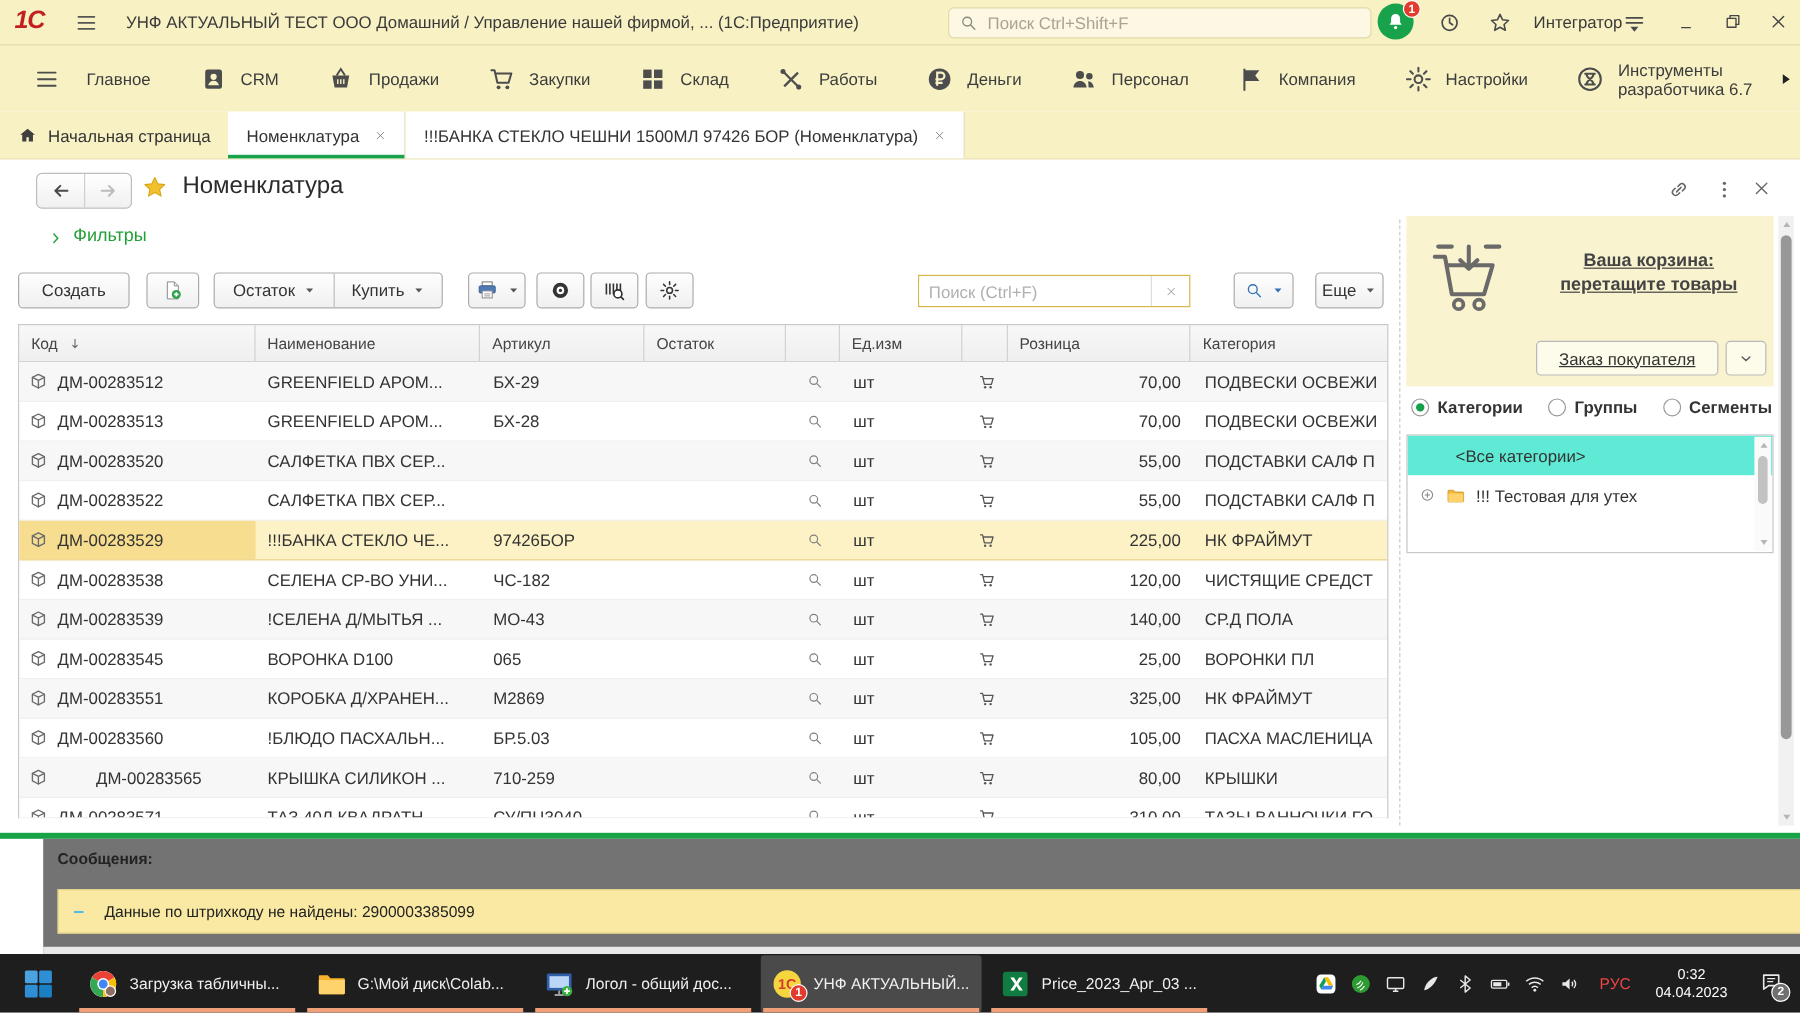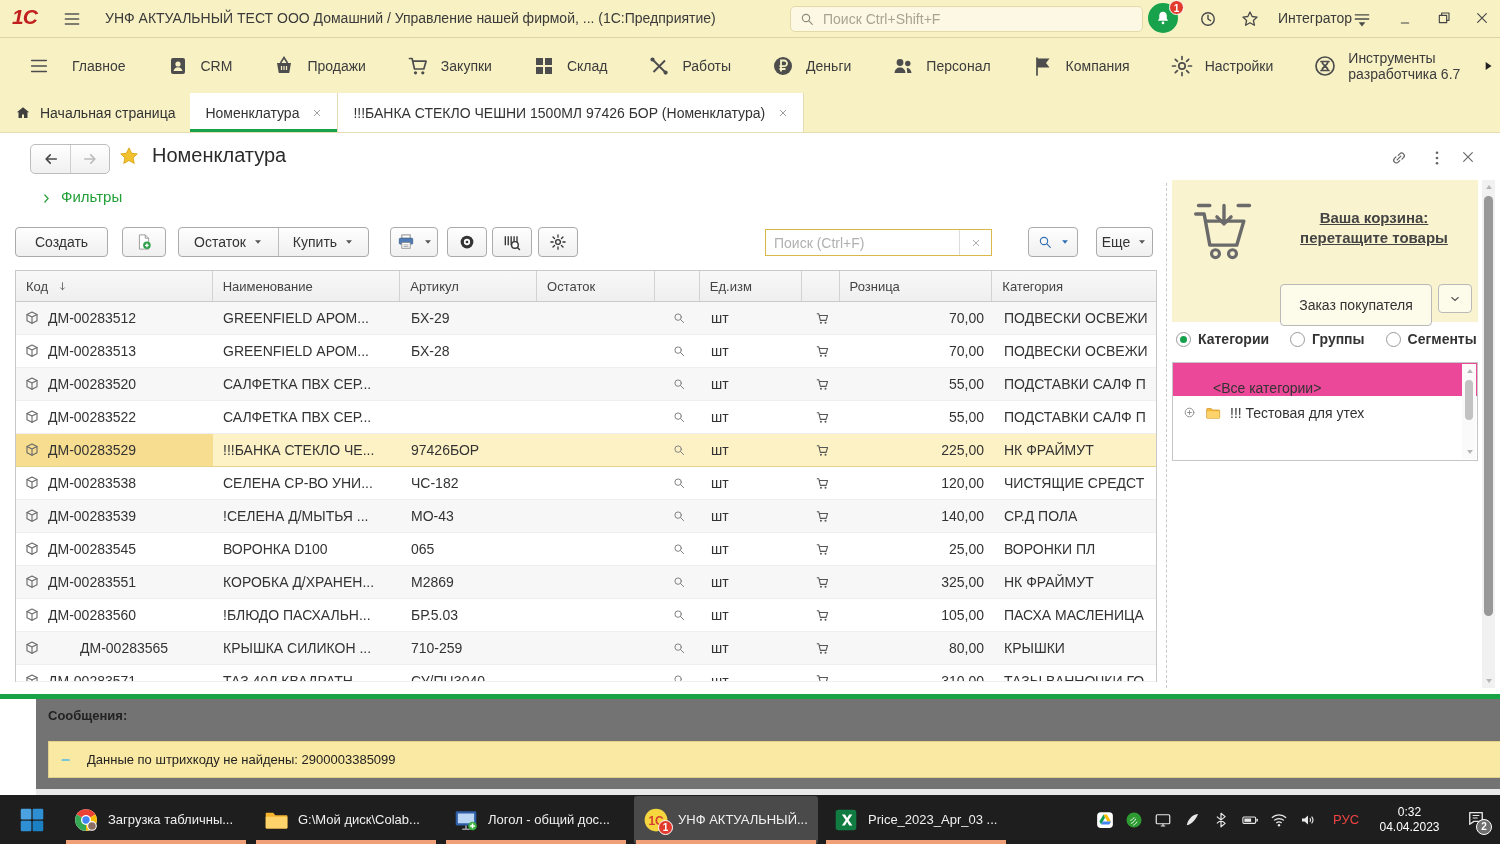--- a/index.html
+++ b/index.html
@@ -122,37 +122,37 @@
   .boxic{color:#6b6b6b;} .magic{color:#808080;} .cartic{color:#555;}
   .td.ctr{display:flex;justify-content:center;padding-left:0;align-items:center;}
   .td.num{text-align:right;padding-right:10px;padding-left:0;}
 
   
   .vsep{position:absolute;left:1166px;top:50px;height:505px;border-left:1px dashed #c9c9c9;}
   .cartbox{position:absolute;left:1172px;top:47px;width:306px;height:142px;background:#faf3cf;}
   .bigcart{position:absolute;left:18px;top:18px;color:#6a6a6a;width:68px;height:66px;}
   .carthint{position:absolute;left:108px;top:28px;width:188px;text-align:center;font-size:15px;
             font-weight:bold;color:#444;text-decoration:underline;line-height:20px;cursor:pointer;}
-  .orderbtn{position:absolute;left:108px;top:104px;width:152px;height:42px;border:1px solid #b9b9b9;
+  .orderbtn{position:absolute;left:108px;top:104px;width:152px;height:29px;border:1px solid #b9b9b9;
             border-radius:4px;background:#fdfbea;display:flex;align-items:center;justify-content:center;
-            font-size:14px;color:#333;cursor:pointer;}
+            font-size:14px;color:#333;cursor:pointer;text-decoration:underline;}
   .orderchev{position:absolute;left:266px;top:104px;width:34px;height:29px;border:1px solid #b9b9b9;
              border-radius:4px;background:#fdfbea;display:flex;align-items:center;justify-content:center;
              color:#555;cursor:pointer;}
   .radiorow{position:absolute;left:1176px;top:198px;display:flex;gap:21px;align-items:center;font-weight:bold;}
   .radio-item{display:flex;align-items:center;gap:7px;cursor:pointer;}
   .rb{width:15px;height:15px;border:1px solid #9a9a9a;border-radius:50%;background:#fff;
       display:flex;align-items:center;justify-content:center;}
   .rb.on::after{content:'';width:7px;height:7px;border-radius:50%;background:#17a04b;display:block;}
   .rbl{font-size:14px;color:#333;}
   .catlist{position:absolute;left:1172px;top:229px;width:306px;height:99px;border:1px solid #c6c6c6;
            background:#fff;overflow:hidden;}
   .catrow{height:33px;display:flex;align-items:center;font-size:14px;color:#333;cursor:pointer;
           padding-left:10px;gap:9px;}
-  .catrow.sel{background:#ec4899;align-items:flex-end;}
+  .catrow.sel{background:#5eead4;}
   .catlab.allcats{padding-left:30px;}
   .plusic{color:#8a8a8a;} .foldic{line-height:0;}
   .minisb{position:absolute;right:1px;top:1px;width:14px;height:95px;background:#fafafa;}
   .minisb .up{position:absolute;top:2px;left:3px;color:#b5b5b5;}
   .minisb .dn{position:absolute;bottom:2px;left:3px;color:#b5b5b5;}
   .minithumb{position:absolute;left:3px;top:16px;width:8px;height:40px;border-radius:5px;background:#c2c2c2;}
   .product{position:absolute;left:1172px;top:337px;width:306px;height:218px;background:#fbf5d6;}
   .prodhdr{position:absolute;left:8px;top:10px;display:flex;align-items:center;gap:9px;
            color:#12a352;font-size:15px;white-space:nowrap;overflow:hidden;width:292px;cursor:pointer;}
   .imgph{position:absolute;left:0;top:95px;width:100%;text-align:center;font-size:15px;color:#bdb79b;}

